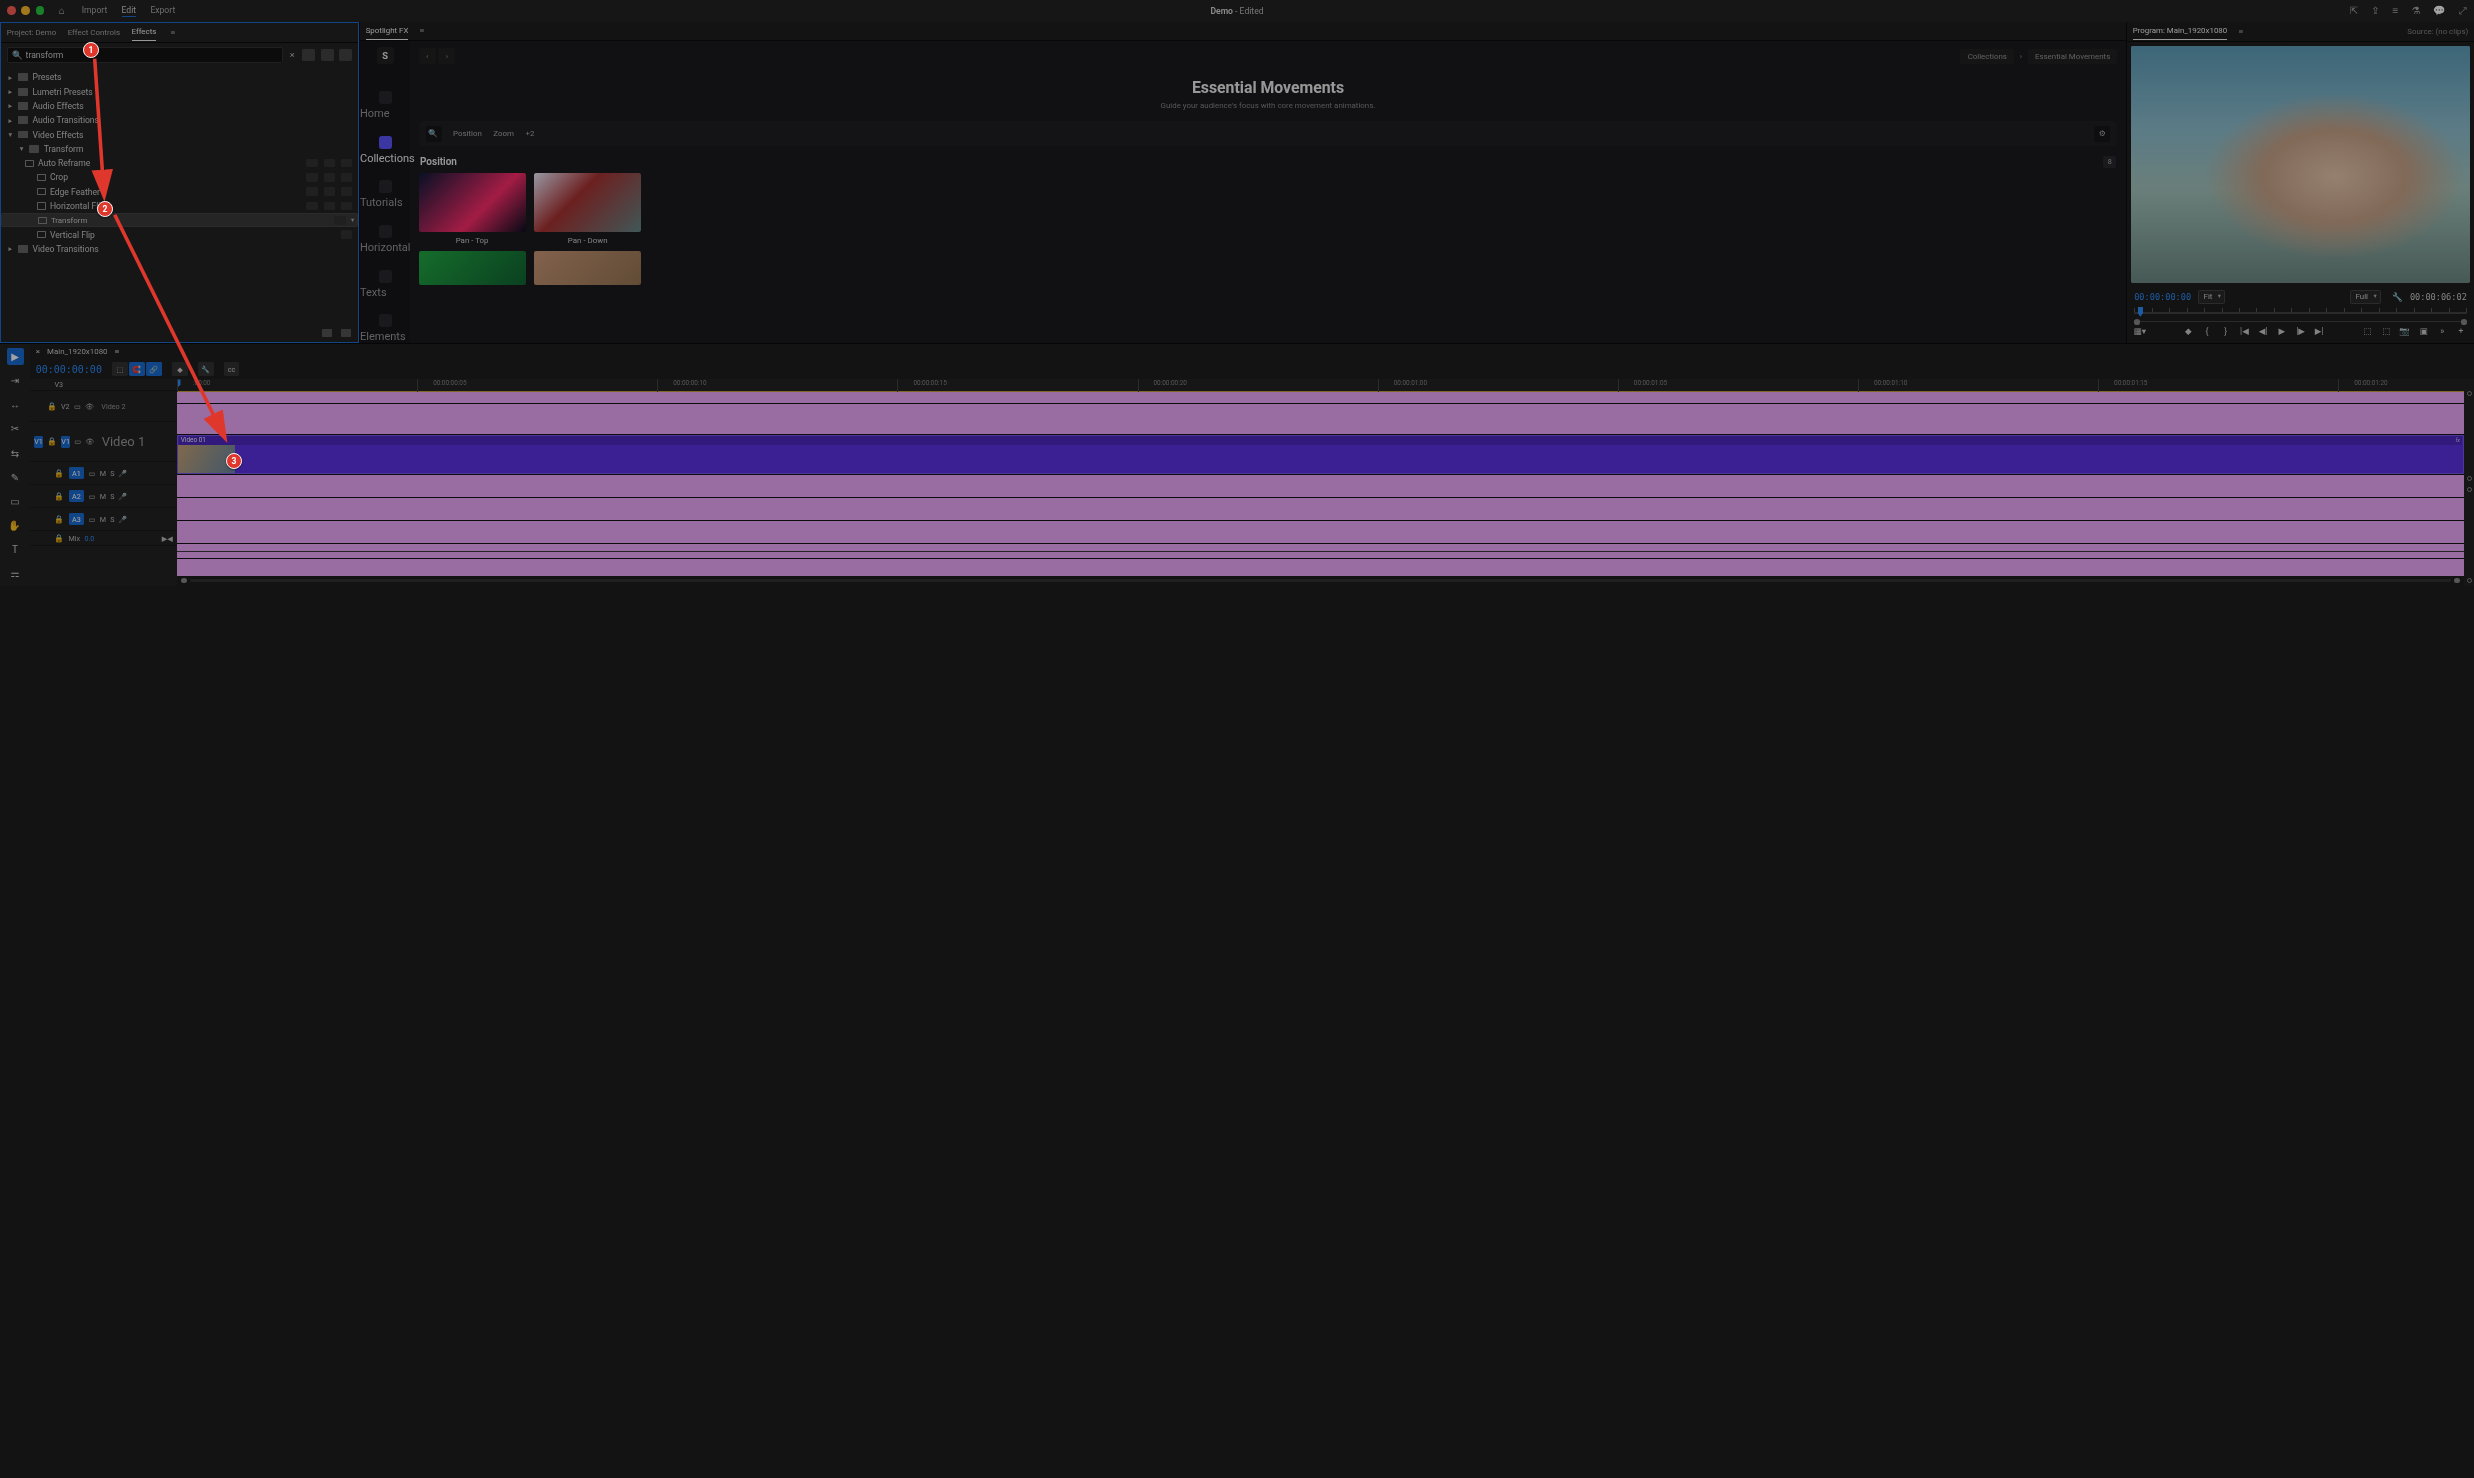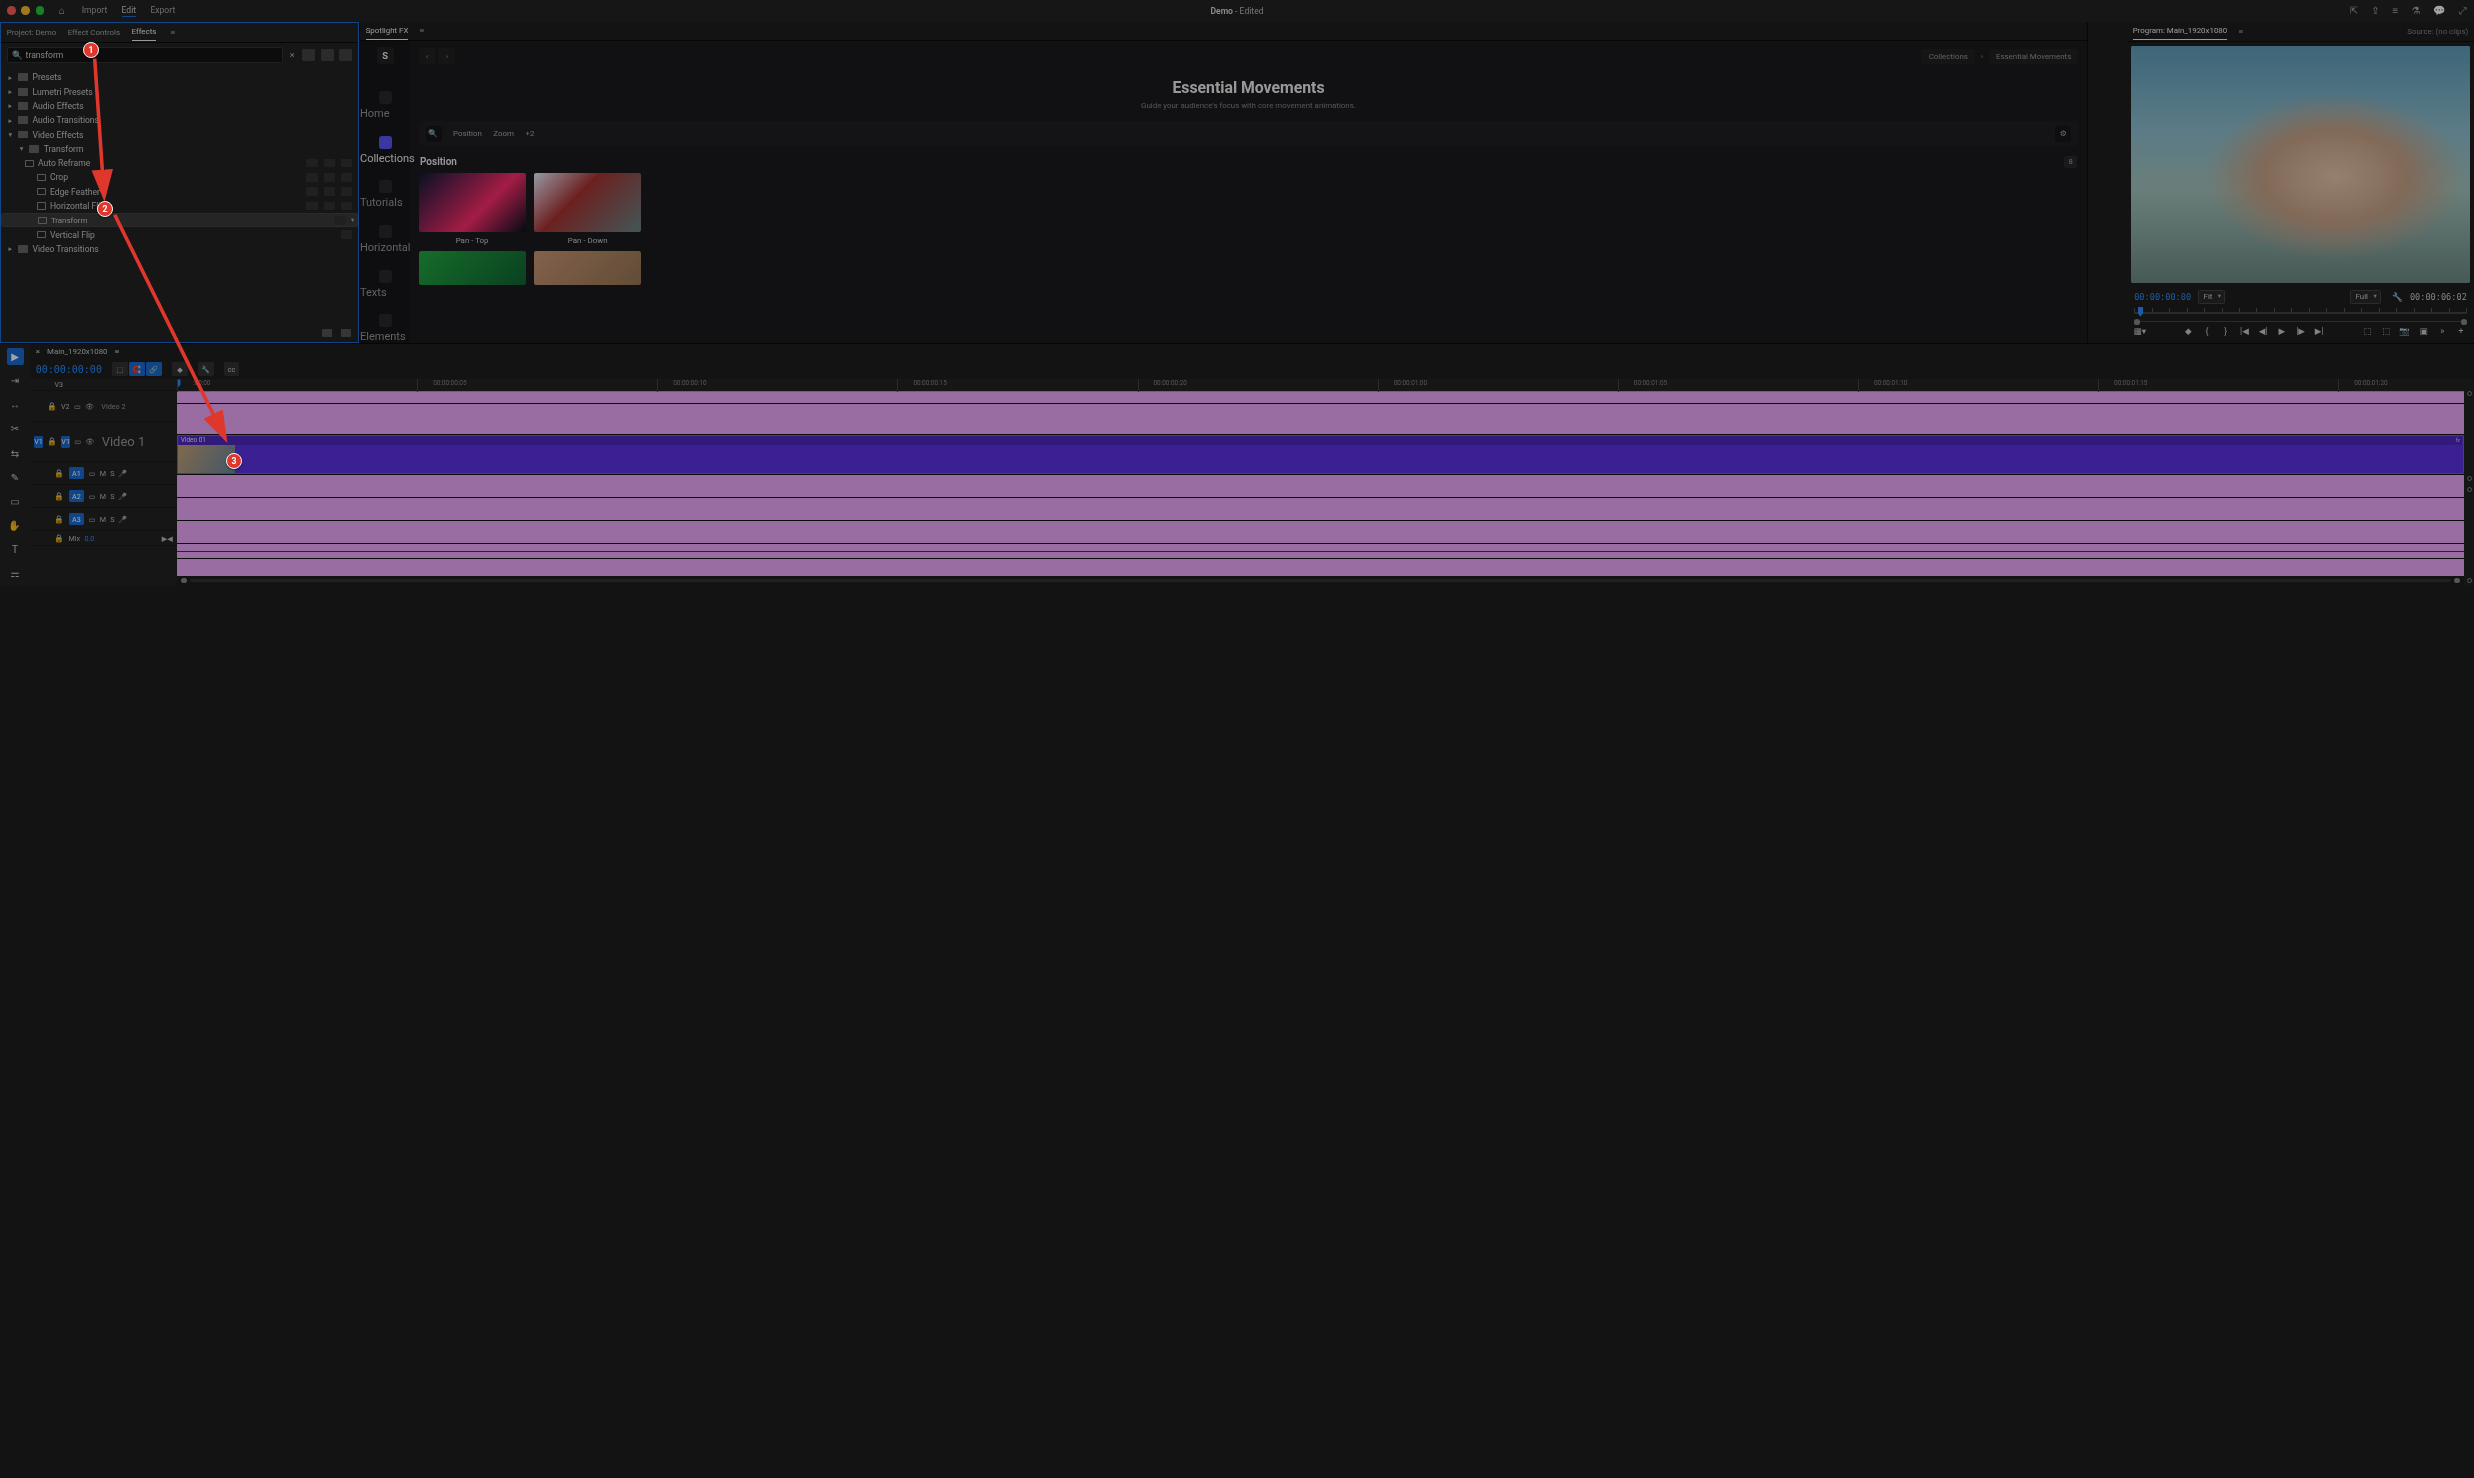--- a/index.html
+++ b/index.html
@@ -73,21 +73,21 @@
   .plugin-section-head .cnt { background:#2a2a2f; color:#aaa; font-size:7.2px; padding:1.4px 4.3px; border-radius:2.1px; }
   .plugin-grid { display:flex; gap:8.6px; }
   .pcard { width:107px; }
   .pcard .thumb { height:59px; border-radius:2.1px; }
   .pcard .lbl { text-align:center; font-size:7.9px; color:#ccc; padding:3.6px 0; }
   .plugin-grid.row2 { margin-top:2.9px; }
   .customize-btn { position:absolute; background:#eee;color:#222;font-size:7.9px;font-weight:600;border-radius:2.9px;padding:5.7px 7.2px;display:flex;align-items:center;gap:2.9px; }
   .plugin-avatar { width:21.5px;height:21.5px;border-radius:50%;background:radial-gradient(circle at 30% 30%, #8d69ff, #2e1a60);margin-top:auto;margin-bottom:4.3px; }
 
   
-  .program-panel { width: 347px; margin-left: 39px; }
+  .program-panel { width: 347px; }
   .program-tabs .src-txt { color: #888; font-size: 7.9px; padding: 4.3px 0; }
   .monitor-wrap { flex:1; display:flex; flex-direction:column; background:#1e1e1e; }
   .monitor { flex:1; margin: 4.3px; border-radius:1.4px; overflow:hidden; }
   .monitor-controls { padding: 2.9px 7.2px 5.7px; }
   .mc-row { display:flex; align-items:center; gap:7.2px; margin-bottom:4.3px; }
   .tc-blue { color:#2e8fff; font-family: "Menlo", monospace; font-size:8.6px; }
   .sel { background:#2a2a2a; border:0.7px solid #444; border-radius:1.4px; padding:1.4px 11.5px 1.4px 4.3px; font-size:7.9px; color:#ccc; position:relative; }
   .sel::after { content:"▾"; position:absolute; right:2.9px; top:1.4px; font-size:6.4px; color:#aaa; }
   .tc-white { color:#ccc; font-family:"Menlo",monospace; font-size:8.6px; margin-left:auto; }
   .wrench { color:#888; margin-left:4.3px; }

